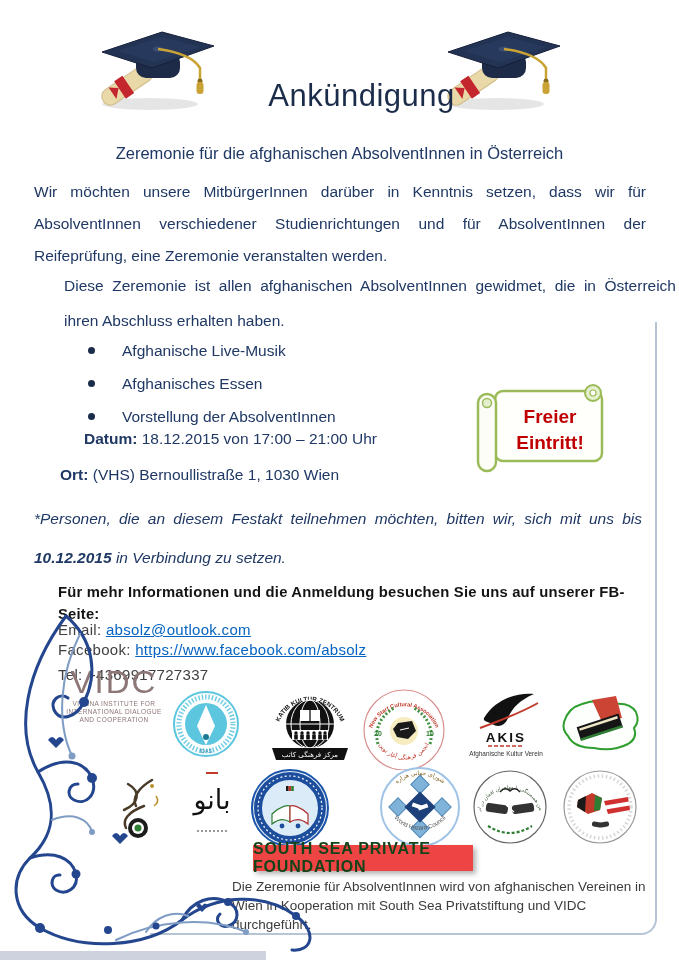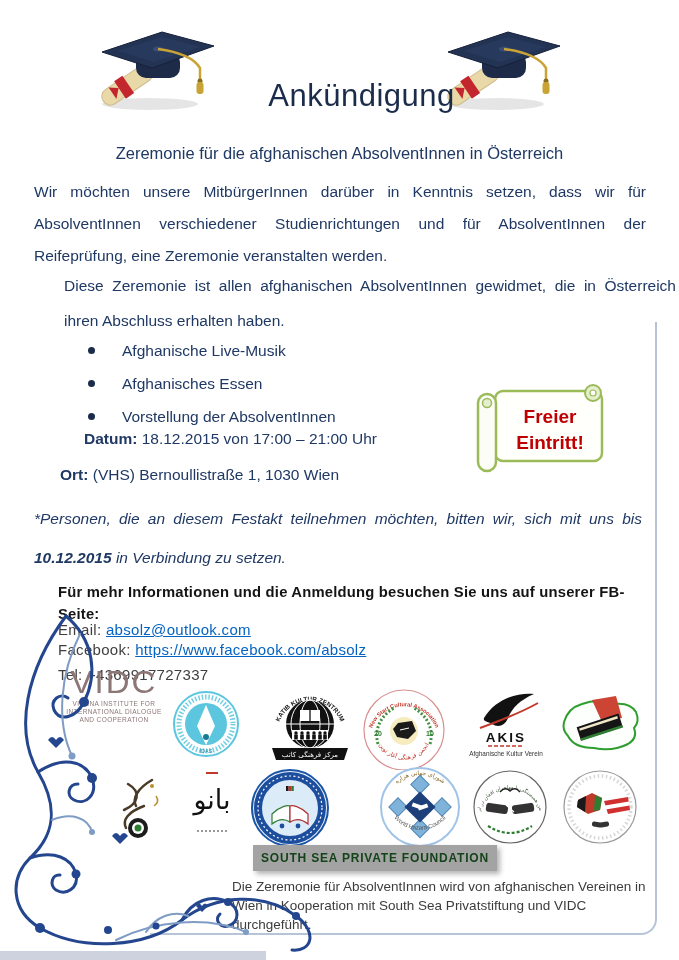--- a/index.html
+++ b/index.html
@@ -40,22 +40,22 @@
   .vidc{left:62px;top:668px;width:104px;text-align:center;color:#8d7676;}
   .vidc-title{font-size:33px;font-weight:400;letter-spacing:2px;line-height:30px;transform:scaleY(.95);}
   .vidc-sub{font-size:6.5px;letter-spacing:.4px;line-height:8px;margin-top:2px;}
 
   .banu{left:188px;top:772px;width:48px;text-align:center;color:#111;}
   .banu-mark{width:12px;height:5px;border-top:2.5px solid #c0392b;margin:0 auto 1px;}
   .banu-text{font-family:"DejaVu Sans",sans-serif;font-size:27px;line-height:40px;}
   .banu-sub{width:30px;margin:4px auto 0;border-bottom:2px dotted #999;height:6px;}
   .ar{font-family:"DejaVu Sans",sans-serif;}
 
-  .button{left:253px;top:845px;width:244px;height:26px;background:#a3a3a3;color:#14431a;font-weight:bold;
-          font-size:12px;letter-spacing:.8px;display:flex;align-items:center;justify-content:center;
+  .button{left:253px;top:845px;width:220px;height:26px;background:#ef4444;color:#14431a;font-weight:bold;
+          font-size:16px;letter-spacing:.8px;display:flex;align-items:center;justify-content:center;
           box-shadow:3px 3px 5px rgba(0,0,0,.3);cursor:pointer;}
   .footer{left:232px;top:877px;width:426px;font-size:13.5px;color:#3c3c3c;line-height:19px;}
 </style>
 </head>
 <body>
 
 <div class="flyer">
 
   <svg width="0" height="0" style="position:absolute" aria-hidden="true">
     <defs>

